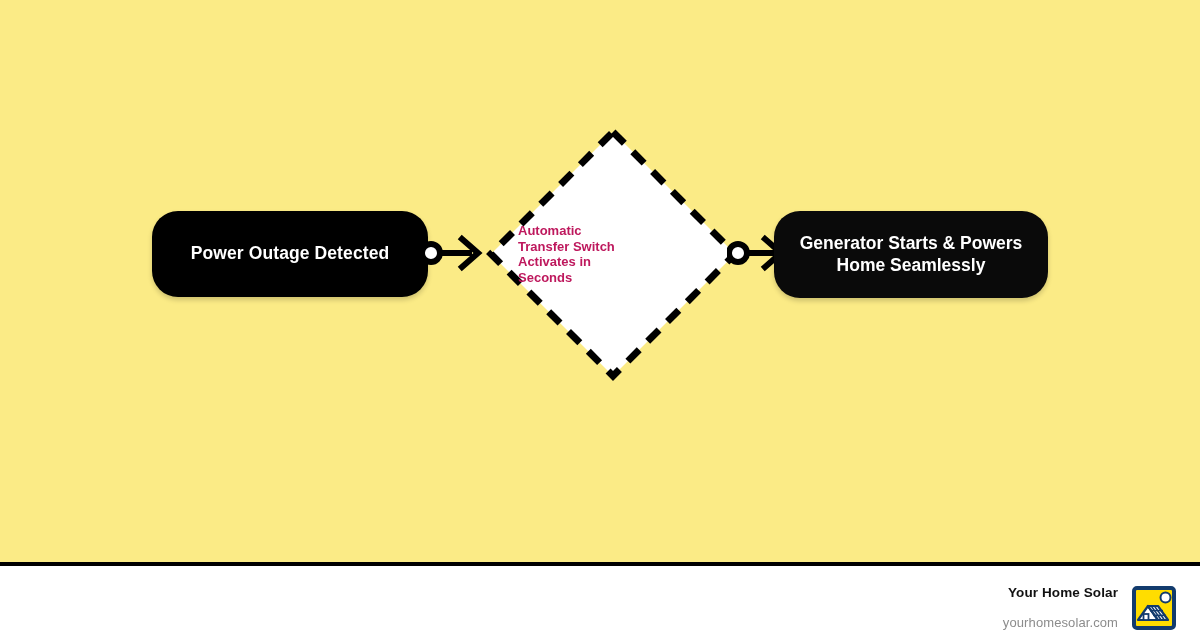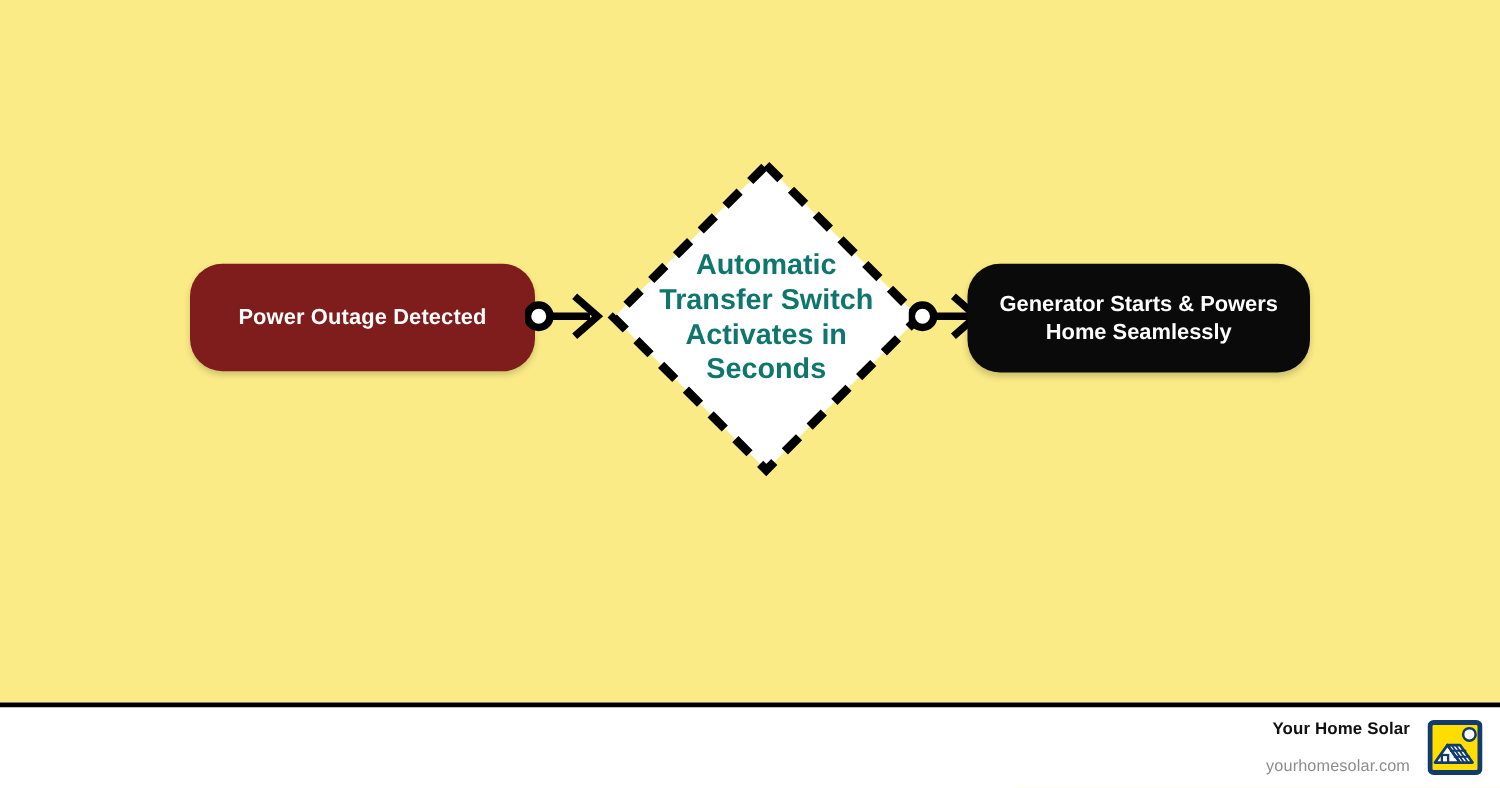--- a/index.html
+++ b/index.html
@@ -44,21 +44,21 @@
     align-items: center;
     justify-content: center;
     text-align: center;
     box-sizing: border-box;
   }
   #node-start {
     left: 152px;
     top: 211px;
     width: 276px;
     height: 86px;
-    background: #7f1d1d;
+    background: #000000;
     border-radius: 26px;
     box-shadow: 0 3px 5px rgba(0,0,0,0.18);
   }
   #node-start .node-label {
     color: #ffffff;
     font-size: 17.5px;
     font-weight: bold;
     letter-spacing: 0.1px;
     line-height: 1.25;
     padding: 0 14px;
@@ -92,45 +92,45 @@
     position: absolute;
     left: 0;
     top: 0;
   }
   #node-decision .node-label {
     position: absolute;
     left: 50%;
     top: 50%;
     transform: translate(-50%, -50%);
     width: 190px;
-    text-align: center;
-    color: #0f766e;
-    font-size: 23px;
+    text-align: left;
+    color: #be185d;
+    font-size: 13px;
     font-weight: bold;
     line-height: 1.21;
     white-space: pre-line;
   }
   
   .connector {
     position: absolute;
   }
   #connector-1 { left: 420px; top: 233px; }
   #connector-2 { left: 727px; top: 233px; }
   
   #footer {
     position: absolute;
     left: 0;
     top: 566px;
     width: 1200px;
     height: 64px;
     background: #ffffff;
     display: flex;
-    align-items: center;
+    align-items: flex-end;
     justify-content: flex-end;
-    padding-right: 14px;
+    padding-right: 24px;
     box-sizing: border-box;
   }
   #brand-text {
     text-align: right;
     margin-right: 14px;
     line-height: 1.18;
   }
   #brand-name {
     font-size: 13.5px;
     font-weight: bold;

